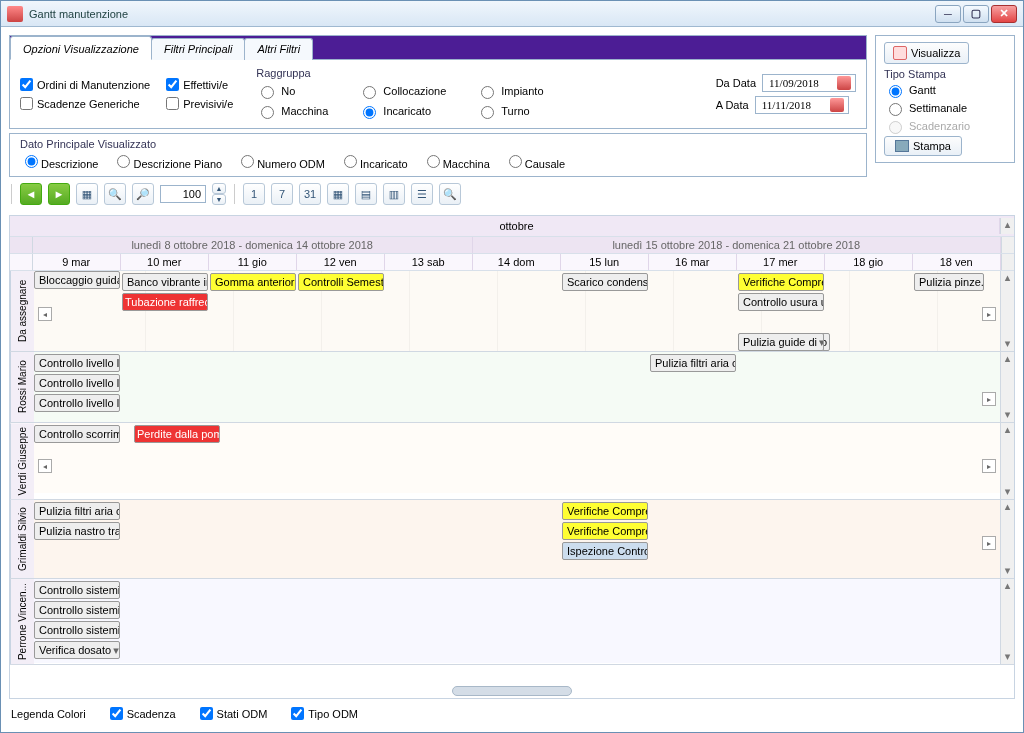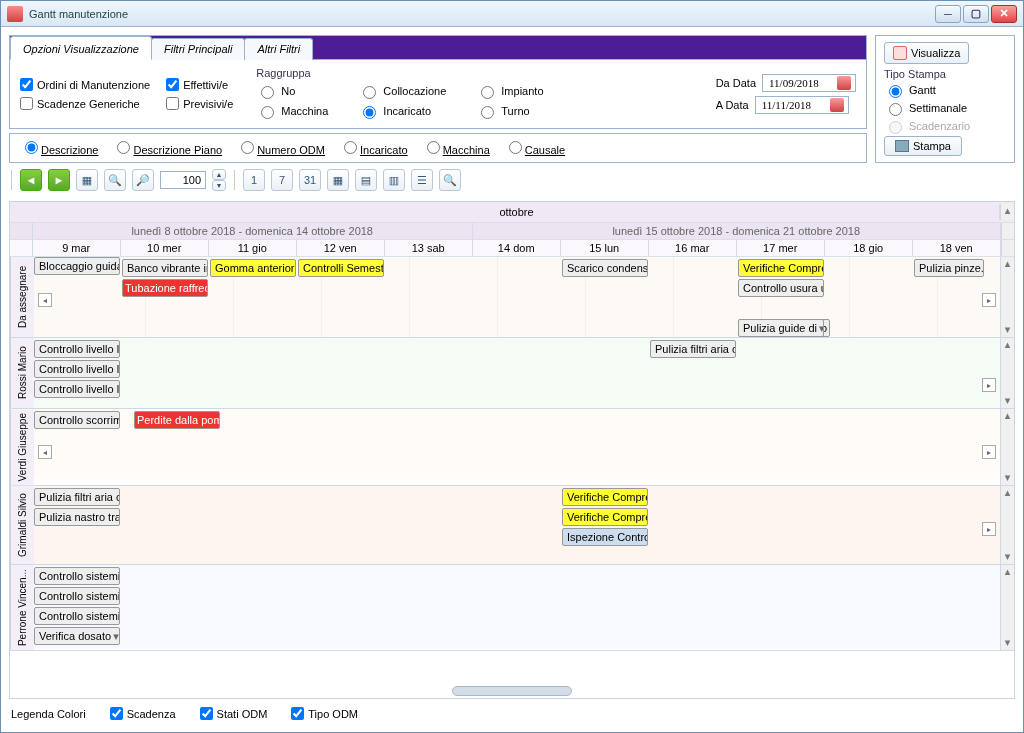--- a/index.html
+++ b/index.html
@@ -16,21 +16,21 @@
 .tabs-panel { border: 1px solid #9cb4cc; flex: 1; }
 .tabstrip { display: flex; background: #4c1d95; font-style: italic; }
 .tab { padding: 4px 12px; border: 1px solid #9cb4cc; border-bottom: none; background: #f5f9fd; margin-right: -1px; cursor: default; border-radius: 3px 3px 0 0; margin-top: 2px; }
 .tab.active { background: #fff; border-bottom: 1px solid #fff; position: relative; z-index: 2; margin-top: 0; padding-top: 6px; }
 .tabbody { background: #fff; padding: 6px 10px; border-top: 1px solid #9cb4cc; margin-top: -1px; }
 .filtrow { display: flex; align-items: center; gap: 16px; flex-wrap: wrap; }
 .chk { display: flex; align-items: center; gap: 4px; }
 .chk input { margin: 0; }
 .group-box { border: 1px solid transparent; padding: 0 6px; }
 .group-title { color: #335; margin-bottom: 2px; }
-.radiorow { display: flex; gap: 14px; align-items: center; text-decoration: underline; }
+.radiorow { display: flex; gap: 14px; align-items: center; }
 .radiorow label, .chk label { cursor: default; }
 .dates { display: flex; flex-direction: column; gap: 4px; margin-left: auto; }
 .dateline { display: flex; align-items: center; gap: 6px; }
 .dateinput { display: inline-flex; align-items: center; border: 1px solid #9cb4cc; padding: 1px 4px; background: #fff; }
 .dateinput input { border: none; width: 70px; outline: none; font-family: Liberation Serif, serif; }
 .calicon { width: 14px; height: 14px; background: linear-gradient(#f99,#c44); border-radius: 2px; }
 .sidepanel { width: 140px; border: 1px solid #9cb4cc; padding: 6px 8px; background: #fff; }
 .visualizza-btn { border: 1px solid #9cb4cc; background: linear-gradient(#fdfdfd,#e9f0f7); padding: 3px 8px; display: inline-flex; align-items: center; gap: 4px; cursor: default; border-radius: 3px; margin-bottom: 4px; }
 .btnicon { width: 14px; height: 14px; border: 1px solid #d66; background: #fdd; border-radius: 2px; }
 .sidepanel .disabled { color: #aaa; }
@@ -175,20 +175,21 @@
                       <input value="11/11/2018" style="">
                       <span class="calicon"></span>
                     </span>
                 </div>
               </div>
             </div>
           </div>
         </div>
 
         <div class="datoprinc">
+          <div class="group-title">Dato Principale Visualizzato</div>
           <div class="radiorow">
             <label><input type="radio" name="dato" checked="" style=""><span>Descrizione</span></label>
             <label><input type="radio" name="dato" style=""><span>Descrizione Piano</span></label>
             <label><input type="radio" name="dato" style=""><span>Numero ODM</span></label>
             <label><input type="radio" name="dato" style=""><span>Incaricato</span></label>
             <label><input type="radio" name="dato" style=""><span>Macchina</span></label>
             <label><input type="radio" name="dato" style=""><span>Causale</span></label>
           </div>
         </div>
       </div>

